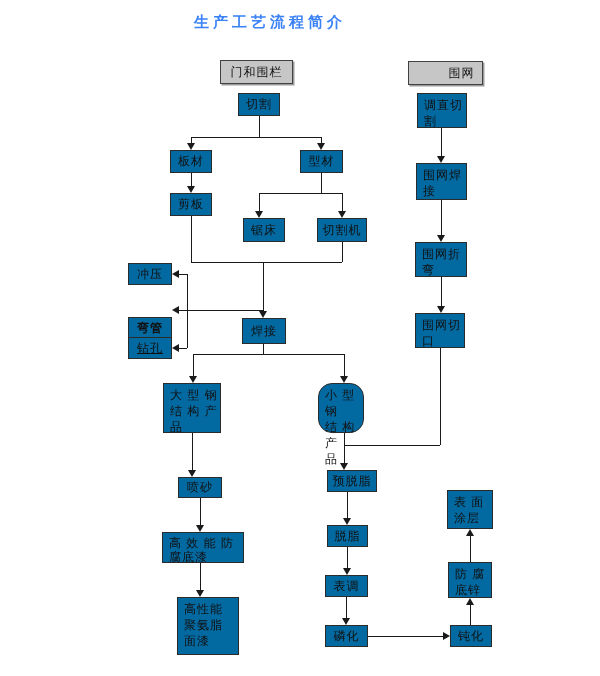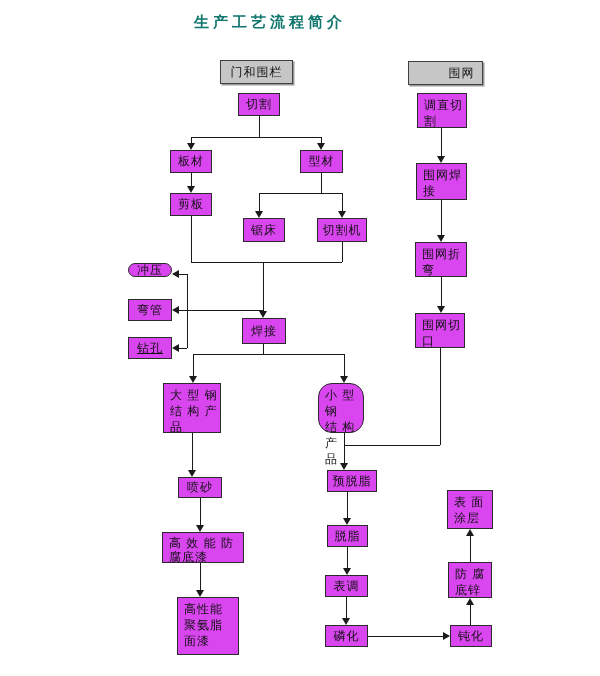--- a/index.html
+++ b/index.html
@@ -1,20 +1,20 @@
 <!DOCTYPE html>
 <html><head>
 <meta charset="utf-8">
 <style>
   html,body{margin:0;padding:0;background:#fff;}
   #canvas{position:relative;width:600px;height:676px;background:#ffffff;
           font-family:"Liberation Sans","DejaVu Sans",sans-serif;color:#111;overflow:hidden;}
   .title{position:absolute;left:0;top:13px;width:540px;text-align:center;
-         font-size:15px;font-weight:bold;letter-spacing:4px;color:#0f766e;}
-  .box{position:absolute;box-sizing:border-box;border:1px solid #2b2b2b;background:#d946ef;
+         font-size:15px;font-weight:bold;letter-spacing:4px;color:#3b82f6;}
+  .box{position:absolute;box-sizing:border-box;border:1px solid #2b2b2b;background:#0369a1;
        font-size:12px;line-height:15px;display:flex;align-items:center;justify-content:center;
        text-align:center;white-space:pre-line;letter-spacing:1px;}
   .ml{align-items:flex-start;justify-content:flex-start;text-align:left;padding:3px 2px 0 6px;line-height:16px;}
   .hdr{background:#c6c6c6;border:1px solid #414141;box-shadow:1.5px 1.5px 0 #9b9b9b;
        font-weight:normal;letter-spacing:1px;}
   .vl{position:absolute;width:1px;background:#1a1a1a;}
   .hl{position:absolute;height:1px;background:#1a1a1a;}
   .ad{position:absolute;width:0;height:0;border-left:4px solid transparent;
       border-right:4px solid transparent;border-top:7px solid #1a1a1a;}
   .au{position:absolute;width:0;height:0;border-left:4px solid transparent;
@@ -33,22 +33,22 @@
 
   <div class="box hdr" style="left:220px;top:60px;width:73px;height:24px;">门和围栏</div>
   <div class="box hdr" style="left:408px;top:61px;width:75px;height:24px;padding-left:32px;">围网</div>
 
   <div class="box" style="left:238px;top:93px;width:42px;height:23px;">切割</div>
   <div class="box" style="left:170px;top:150px;width:42px;height:23px;">板材</div>
   <div class="box" style="left:300px;top:150px;width:43px;height:23px;">型材</div>
   <div class="box" style="left:170px;top:193px;width:42px;height:23px;">剪板</div>
   <div class="box" style="left:243px;top:218px;width:42px;height:24px;">锯床</div>
   <div class="box" style="left:317px;top:218px;width:50px;height:24px;">切割机</div>
-  <div class="box" style="left:128px;top:263px;width:44px;height:14px;border-radius:10px;">冲压</div>
-  <div class="box" style="left:128px;top:299px;width:44px;height:22px;">弯管</div>
+  <div class="box" style="left:128px;top:263px;width:44px;height:22px;">冲压</div>
+  <div class="box" style="left:128px;top:317px;width:44px;height:22px;font-weight:bold;">弯管</div>
   <div class="box" style="left:128px;top:337px;width:44px;height:22px;text-decoration:underline;">钻孔</div>
   <div class="box" style="left:242px;top:318px;width:44px;height:26px;">焊接</div>
   <div class="box ml" style="left:163px;top:383px;width:58px;height:50px;">大 型 钢
 结 构 产
 品</div>
   <div class="box ml" style="left:318px;top:383px;width:46px;height:50px;border-radius:14px;">小 型 钢
 结 构 产
 品</div>
   <div class="box" style="left:178px;top:477px;width:44px;height:21px;">喷砂</div>
   <div class="box ml" style="left:162px;top:532px;width:82px;height:31px;line-height:14px;">高 效 能 防

